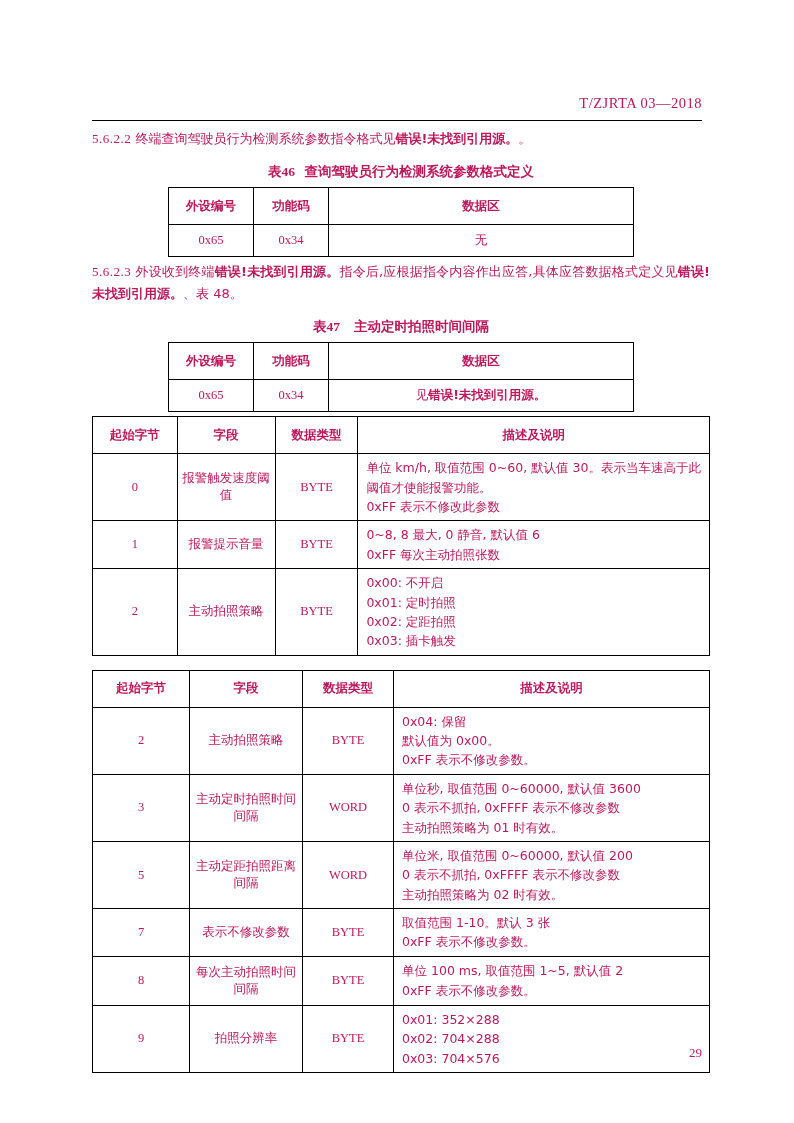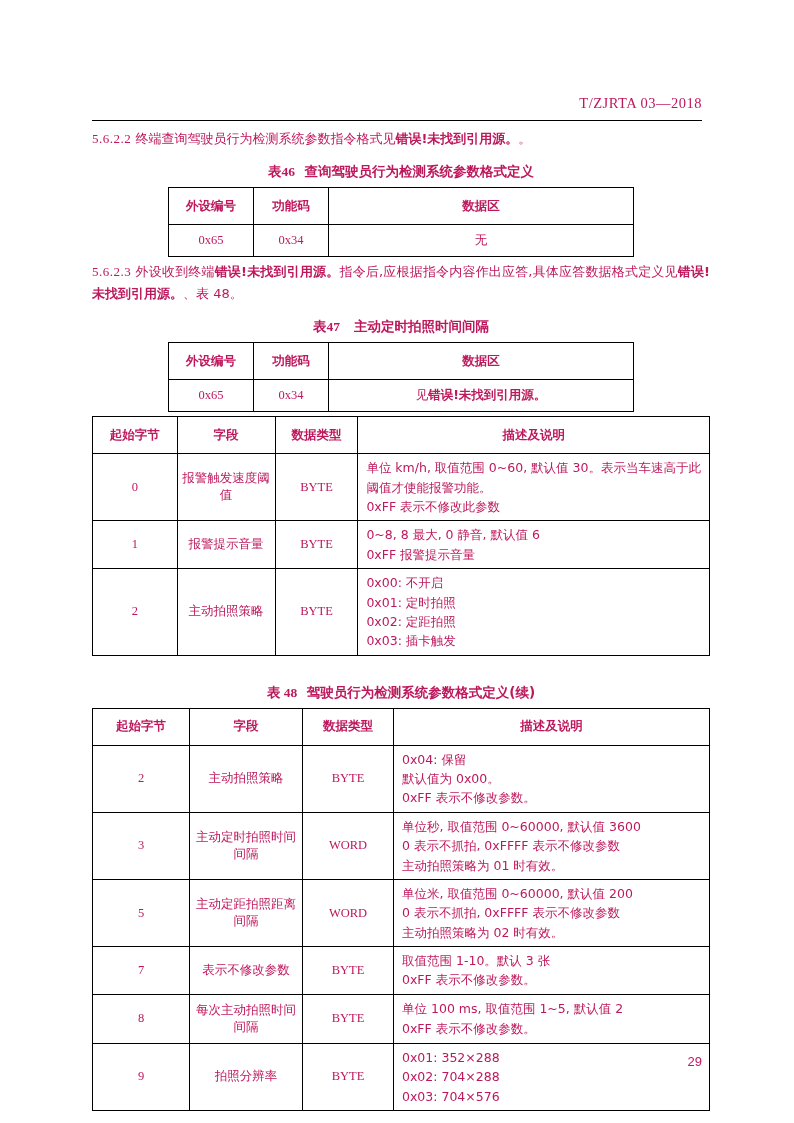--- a/index.html
+++ b/index.html
@@ -106,23 +106,23 @@
   .col-start { width: 88px; }
   .col-field { width: 104px; }
   .col-type  { width: 82px; }
 
   .s-col-dev  { width: 76px; }
   .s-col-func { width: 66px; }
 
   .page-num {
     position: absolute;
     right: 88px;
-    bottom: 54px;
+    bottom: 62px;
     font-size: 13px;
-    font-family: Liberation Sans, sans-serif;
+    font-family: Liberation Serif, serif;
   }
   .gap { height: 10px; }
 </style>
 </head>
 <body>
 
 <div class="page">
 
   <div class="header-code">T/ZJRTA 03—2018</div>
   <div class="header-rule"></div>
@@ -204,43 +204,39 @@
             <div>阈值才使能报警功能。</div>
             <div>0xFF 表示不修改此参数</div>
           </td>
         </tr>
         <tr>
           <td class="c mono">1</td>
           <td class="c">报警提示音量</td>
           <td class="c mono">BYTE</td>
           <td class="desc">
             <div>0~8, 8 最大, 0 静音, 默认值 6</div>
-            <div>0xFF 报警提示音量</div>
+            <div>0xFF 每次主动拍照张数</div>
           </td>
         </tr>
         <tr>
           <td class="c mono">2</td>
           <td class="c">主动拍照策略</td>
           <td class="c mono">BYTE</td>
           <td class="desc">
             <div>0x00:  不开启</div>
             <div>0x01:  定时拍照</div>
             <div>0x02:  定距拍照</div>
             <div>0x03:  插卡触发</div>
           </td>
         </tr>
       </tbody>
     </table>
 
     <div class="gap"></div>
 
-    <div class="tbl-caption">
-      <span class="cap-num">表 48</span>
-      &nbsp;<span>驾驶员行为检测系统参数格式定义(续)</span>
-    </div>
 
     <table class="big">
       <thead>
         <tr>
           <th class="col-start">起始字节</th>
           <th class="col-field">字段</th>
           <th class="col-type">数据类型</th>
           <th>描述及说明</th>
         </tr>
       </thead>

